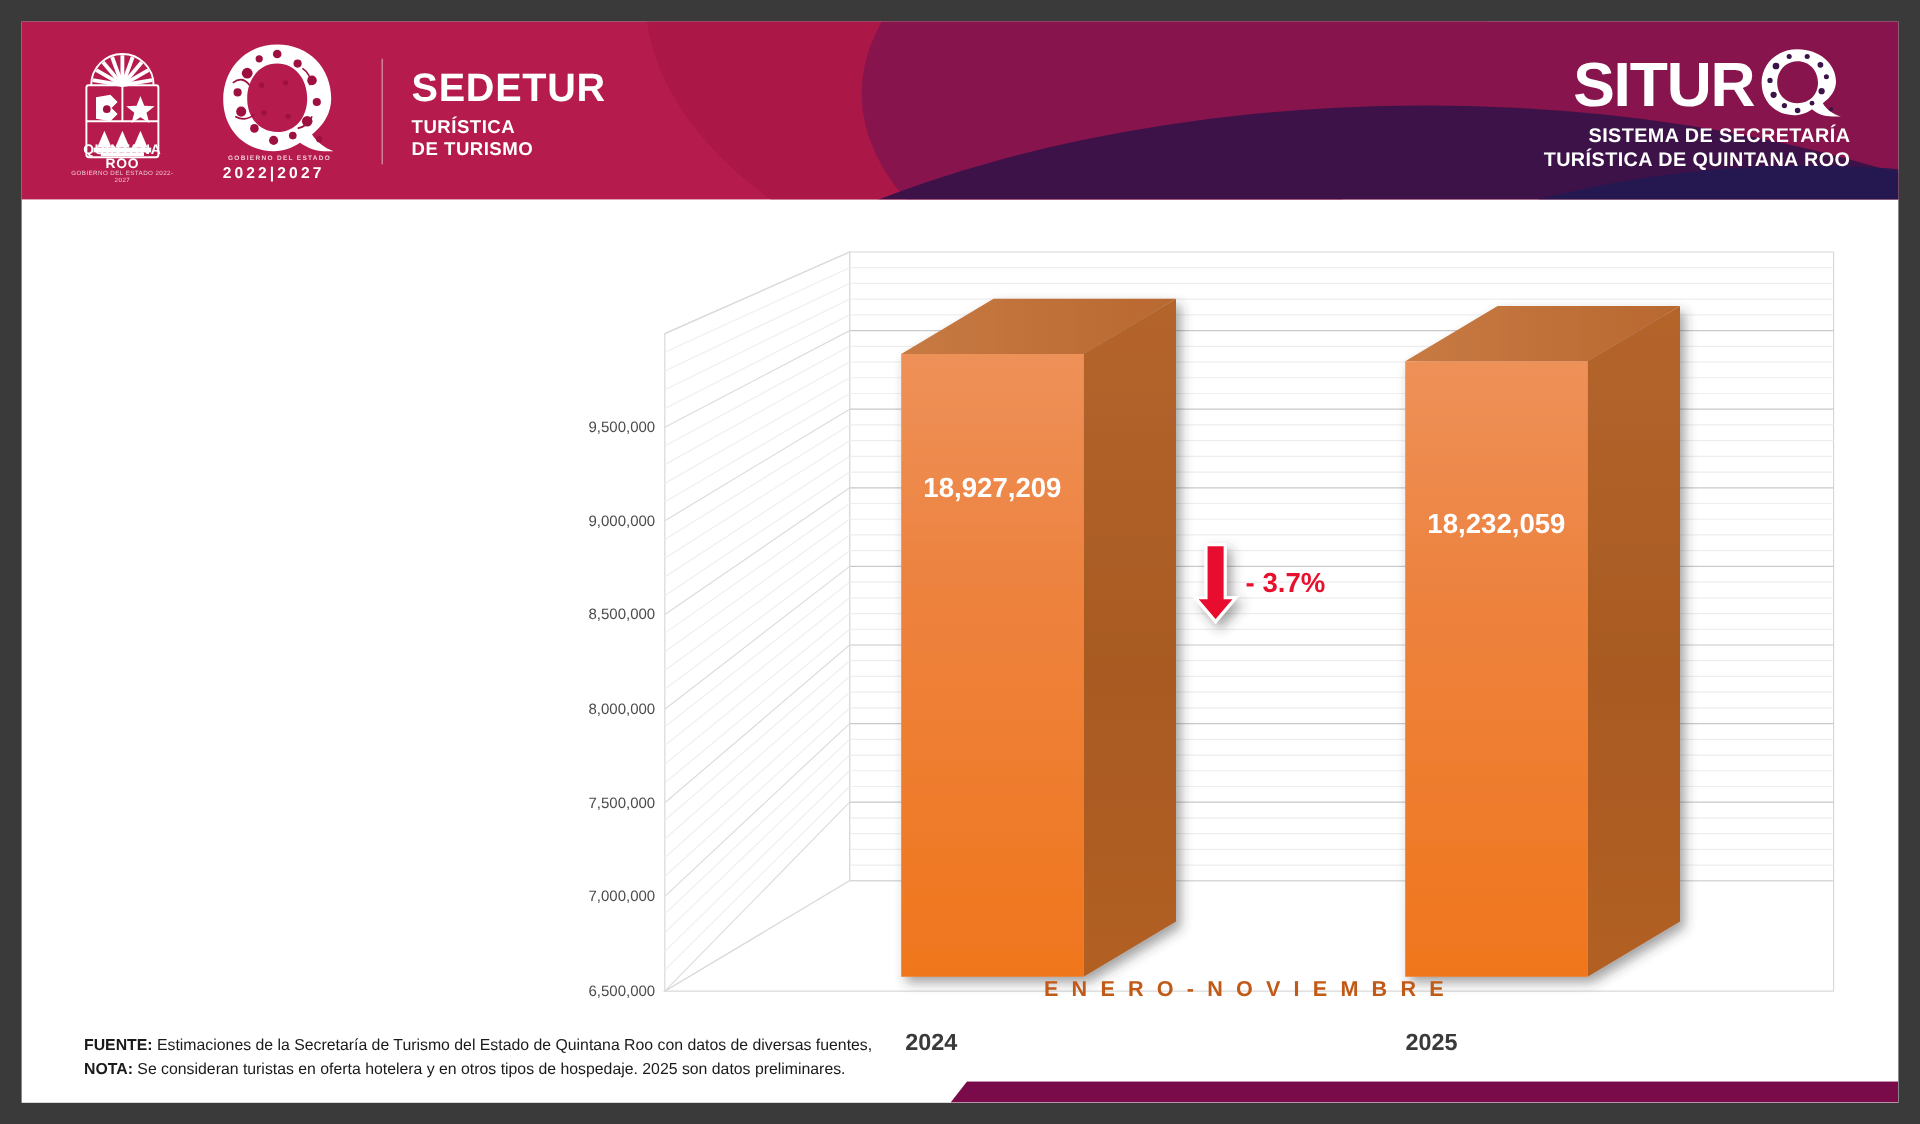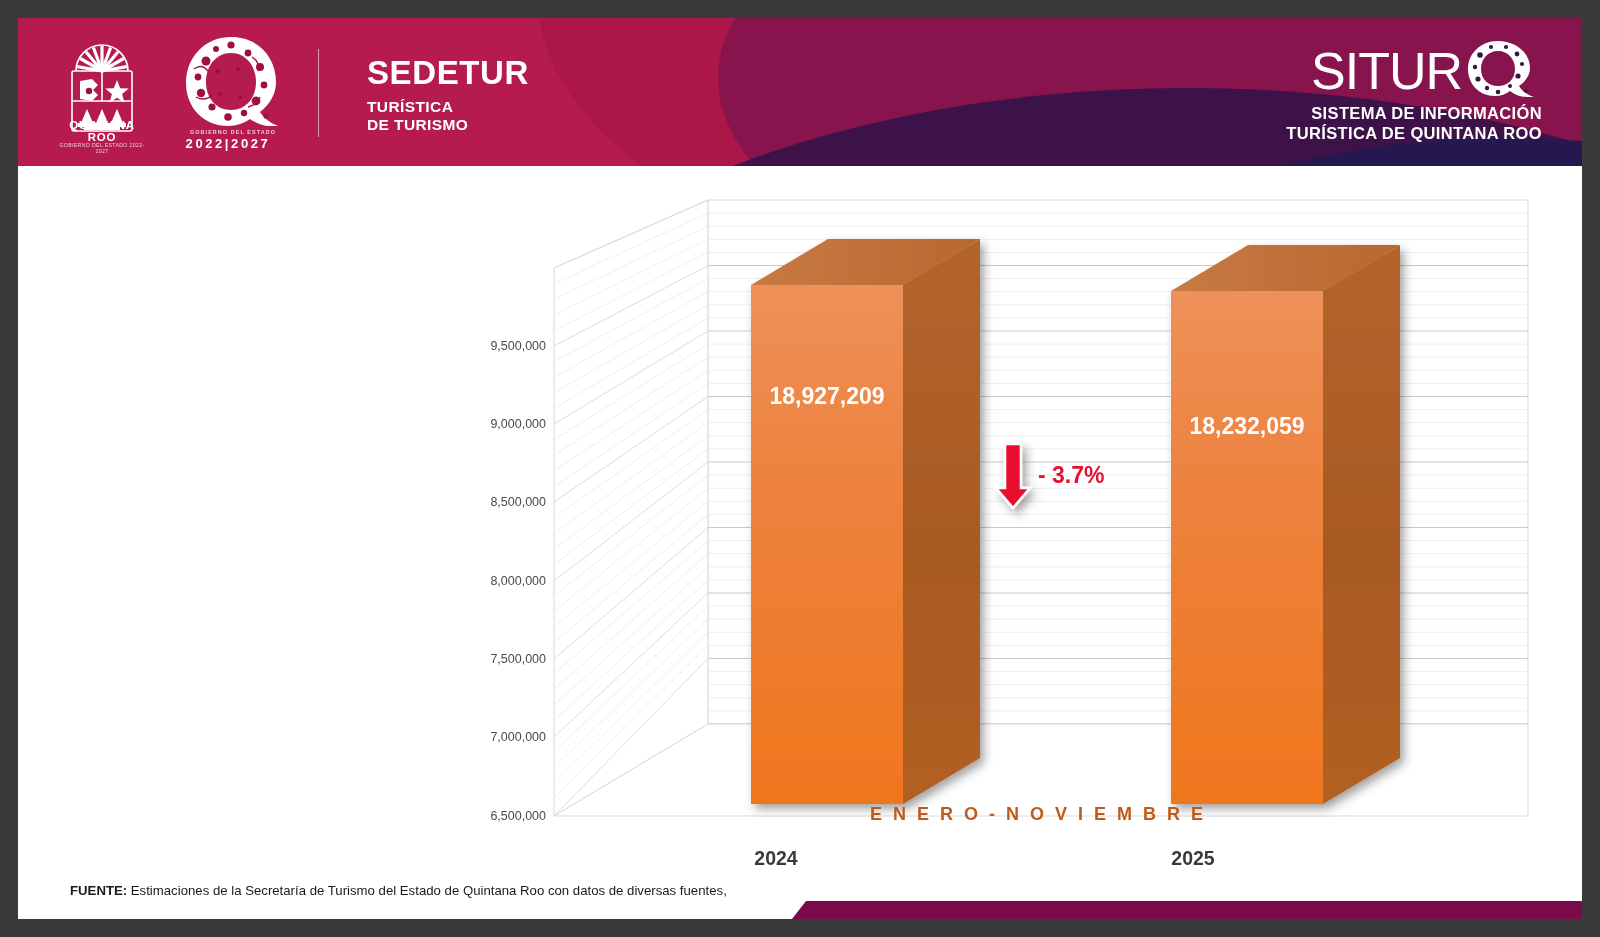--- a/index.html
+++ b/index.html
@@ -94,35 +94,35 @@
   .qlogo-sub2 {
     position: absolute; left: 0; right: 10px; bottom: 4px;
     text-align: center; font-size: 13px; letter-spacing: 2.6px;
     color: #ffffff; font-weight: 700;
   }
 
   .hdr-divider {
     width: 1px; height: 88px; background: rgba(255,255,255,.55);
     margin: 0 24px 0 26px;
   }
-  .sedetur-block { color: #fff; padding-top: 4px; margin-left: 24px; }
+  .sedetur-block { color: #fff; padding-top: 4px; }
   .sedetur-main {
     font-size: 33px; font-weight: 800; letter-spacing: .6px; line-height: 1.05;
   }
   .sedetur-l2 { font-size: 15.5px; font-weight: 700; letter-spacing: .4px; margin-top: 7px; }
   .sedetur-l3 { font-size: 15.5px; font-weight: 700; letter-spacing: .4px; }
 
   
   #hdr-right {
     position: absolute; right: 40px; top: 26px;
     z-index: 5; text-align: right; color: #fff;
   }
   .situr-row { display: flex; align-items: center; justify-content: flex-end; gap: 2px; }
   .situr-word {
-    font-size: 52px; font-weight: 400; letter-spacing: -1px; line-height: .95;
+    font-size: 52px; font-weight: 700; letter-spacing: -1px; line-height: .95;
   }
   .situr-glyph { width: 82px; height: 62px; margin-left: -4px; margin-top: -6px; }
   .situr-sub1 { font-size: 16.5px; font-weight: 700; letter-spacing: .35px; margin-top: 4px; }
   .situr-sub2 { font-size: 16.5px; font-weight: 700; letter-spacing: .35px; margin-top: 1px; }
 
   
   #page-title {
     position: absolute; left: 24px; top: 192px;
     font-size: 29px; font-weight: 800; color: #111;
     letter-spacing: .4px;
@@ -137,21 +137,21 @@
     color: #ffffff;
     font-size: 19.5px; line-height: 1.52;
     text-align: justify;
     padding: 0 22px 0 24px;
     hyphens: none;
   }
 
   
   #chart {
     position: absolute;
-    left: 440px; top: 168px;
+    left: 440px; top: 178px;
     width: 1100px; height: 680px;
   }
   #chart svg { display: block; }
 
   .ytick {
     font-family: "Liberation Sans", sans-serif;
     font-size: 12.5px; fill: #4a4a4a;
   }
   .bar-value {
     font-family: "Liberation Sans", sans-serif;
@@ -312,21 +312,21 @@
               <circle cx="50" cy="48" r="2.0"></circle>
             <circle cx="58" cy="38" r="2.6"></circle>
               <circle cx="62" cy="26" r="2.1"></circle>
             <circle cx="57" cy="16" r="2.4"></circle>
               <circle cx="46" cy="9" r="2.1"></circle>
             <circle cx="31" cy="9" r="2.1"></circle>
               <circle cx="66" cy="53" r="1.7"></circle>
           </g>
         </svg>
       </div>
-      <div class="situr-sub1">SISTEMA DE INFORMACIÓN</div>
+      <div class="situr-sub1">SISTEMA DE SECRETARÍA</div>
       <div class="situr-sub2">TURÍSTICA DE QUINTANA ROO</div>
     </div>
   </div>
 
 
 
   <div id="chart">
     <svg width="1100" height="680" viewBox="0 0 1100 680">
       <defs>
         <linearGradient id="barFront" x1="0" y1="0" x2="0" y2="1">
@@ -486,17 +486,20 @@
 
       <text class="cat-label" x="318" y="679" text-anchor="middle">2024</text>
       <text class="cat-label" x="735" y="679" text-anchor="middle">2025</text>
     </svg>
   </div>
 
   <div id="footer-notes">
     <div>
       <span class="lbl">FUENTE:</span><span> Estimaciones de la Secretaría de Turismo del Estado de Quintana Roo con datos de diversas fuentes,</span>
     </div>
+    <div>
+      <span class="lbl">NOTA:</span><span> Se consideran turistas en oferta hotelera y en otros tipos de hospedaje. 2025 son datos preliminares.</span>
+    </div>
   </div>
 
   <div id="magenta-bar"></div>
 
 </div>
 
 </body></html>

